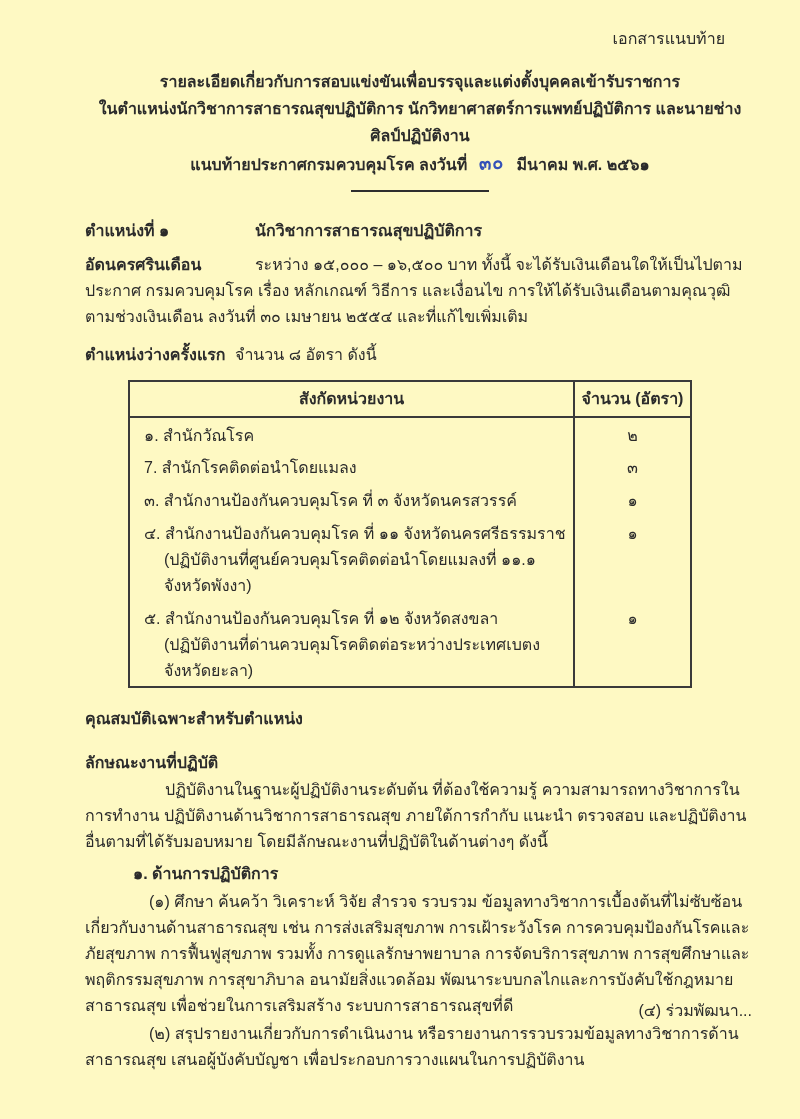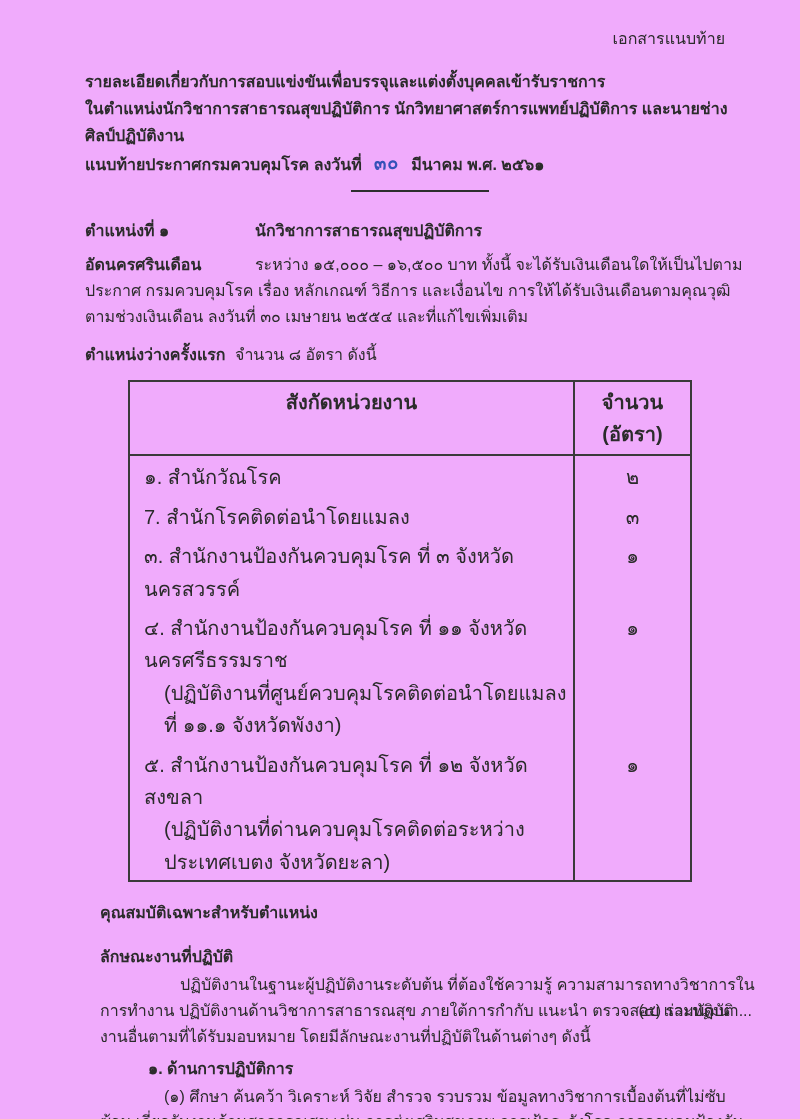--- a/index.html
+++ b/index.html
@@ -1,30 +1,30 @@
 <!DOCTYPE html>
 <html lang="th"><head>
 <meta charset="utf-8">
 <style>
   html,body{margin:0;padding:0;background:#ffffff;}
   .page{
     position:relative;
     width:800px;height:1119px;
     margin:0 auto;
-    background:#f0abfc;
+    background:#fef9c3;
     box-sizing:border-box;
     overflow:hidden;
     font-family:"Liberation Sans","DejaVu Sans",sans-serif;
     font-size:16px;
     line-height:1.62;
     color:#2b2b2b;
   }
   .content{padding:26px 45px 0 85px;}
   .corner-note{text-align:right;margin-right:30px;margin-bottom:16px;}
-  .doc-header{font-weight:bold;line-height:1.7;margin-top:8px;}
+  .doc-header{text-align:center;font-weight:bold;line-height:1.7;margin-top:8px;}
   .handwritten{
     color:#3451b8;
     font-weight:bold;
     display:inline-block;
     margin:0 12px;
     transform:rotate(-3deg) translateY(-1px);
     letter-spacing:1px;
     font-size:18px;
   }
   .header-rule{
@@ -37,21 +37,21 @@
   .label-mid{display:inline-block;width:150px;font-weight:bold;vertical-align:top;}
   .bold{font-weight:bold;}
   .para{margin:8px 0 0 0;}
   .vacancy-table{
     border-collapse:collapse;
     margin:12px 0 0 43px;
     width:562px;
     table-layout:fixed;
   }
   .vacancy-table th,.vacancy-table td{
-    font-size:20px;
+    font-size:16px;
     font-weight:normal;
     vertical-align:top;
   }
   .vacancy-table th{
     border:2px solid #3a3a3a;
     font-weight:bold;
     text-align:center;
     padding:4px 2px;
   }
   .col-unit{width:445px;}
@@ -61,21 +61,21 @@
     border-right:2px solid #3a3a3a;
     padding:5px 6px 2px 14px;
   }
   .vacancy-table td.count-cell{
     border-right:2px solid #3a3a3a;
     text-align:center;
     padding:5px 2px 2px 2px;
   }
   .vacancy-table tr.last td{border-bottom:2px solid #3a3a3a;}
   .unit-sub{padding-left:20px;}
-  .section{margin-top:18px;margin-left:15px;}
+  .section{margin-top:18px;}
   .section-heading{font-weight:bold;}
   .indent-para{margin:2px 0 0 0;text-indent:80px;}
   .sub-section-heading{font-weight:bold;margin:6px 0 0 48px;}
   .duty-item{margin:2px 0 0 0;text-indent:64px;}
   .catchword{position:absolute;top:998px;right:48px;}
 </style>
 </head>
 <body>
 
 <div class="page">

